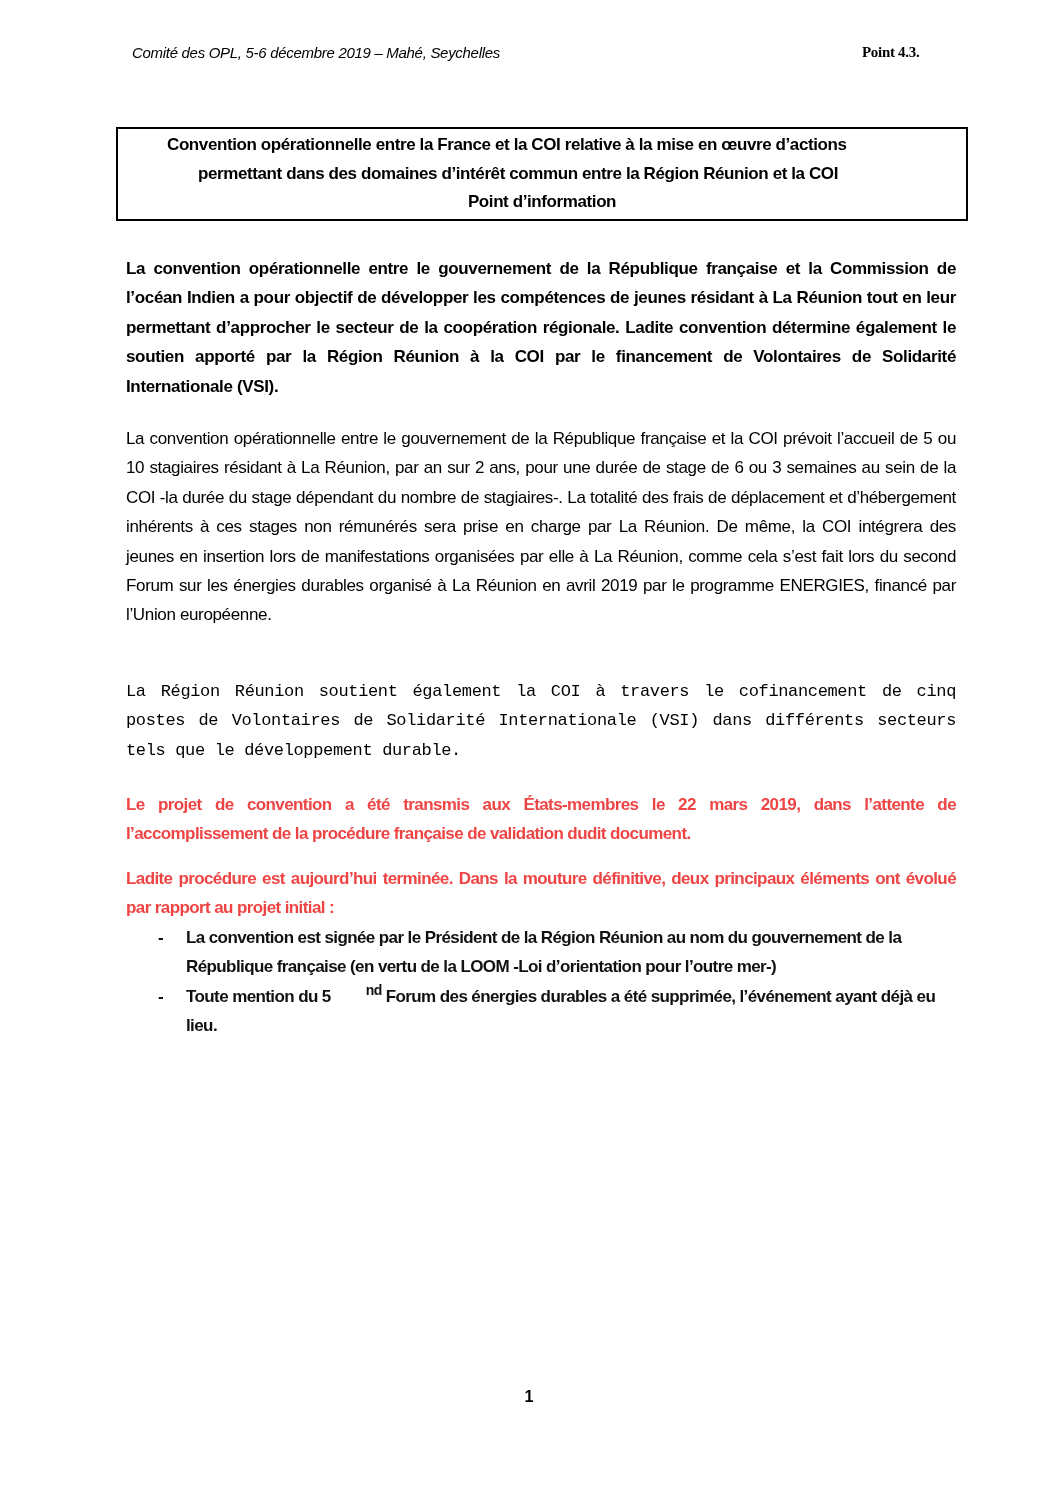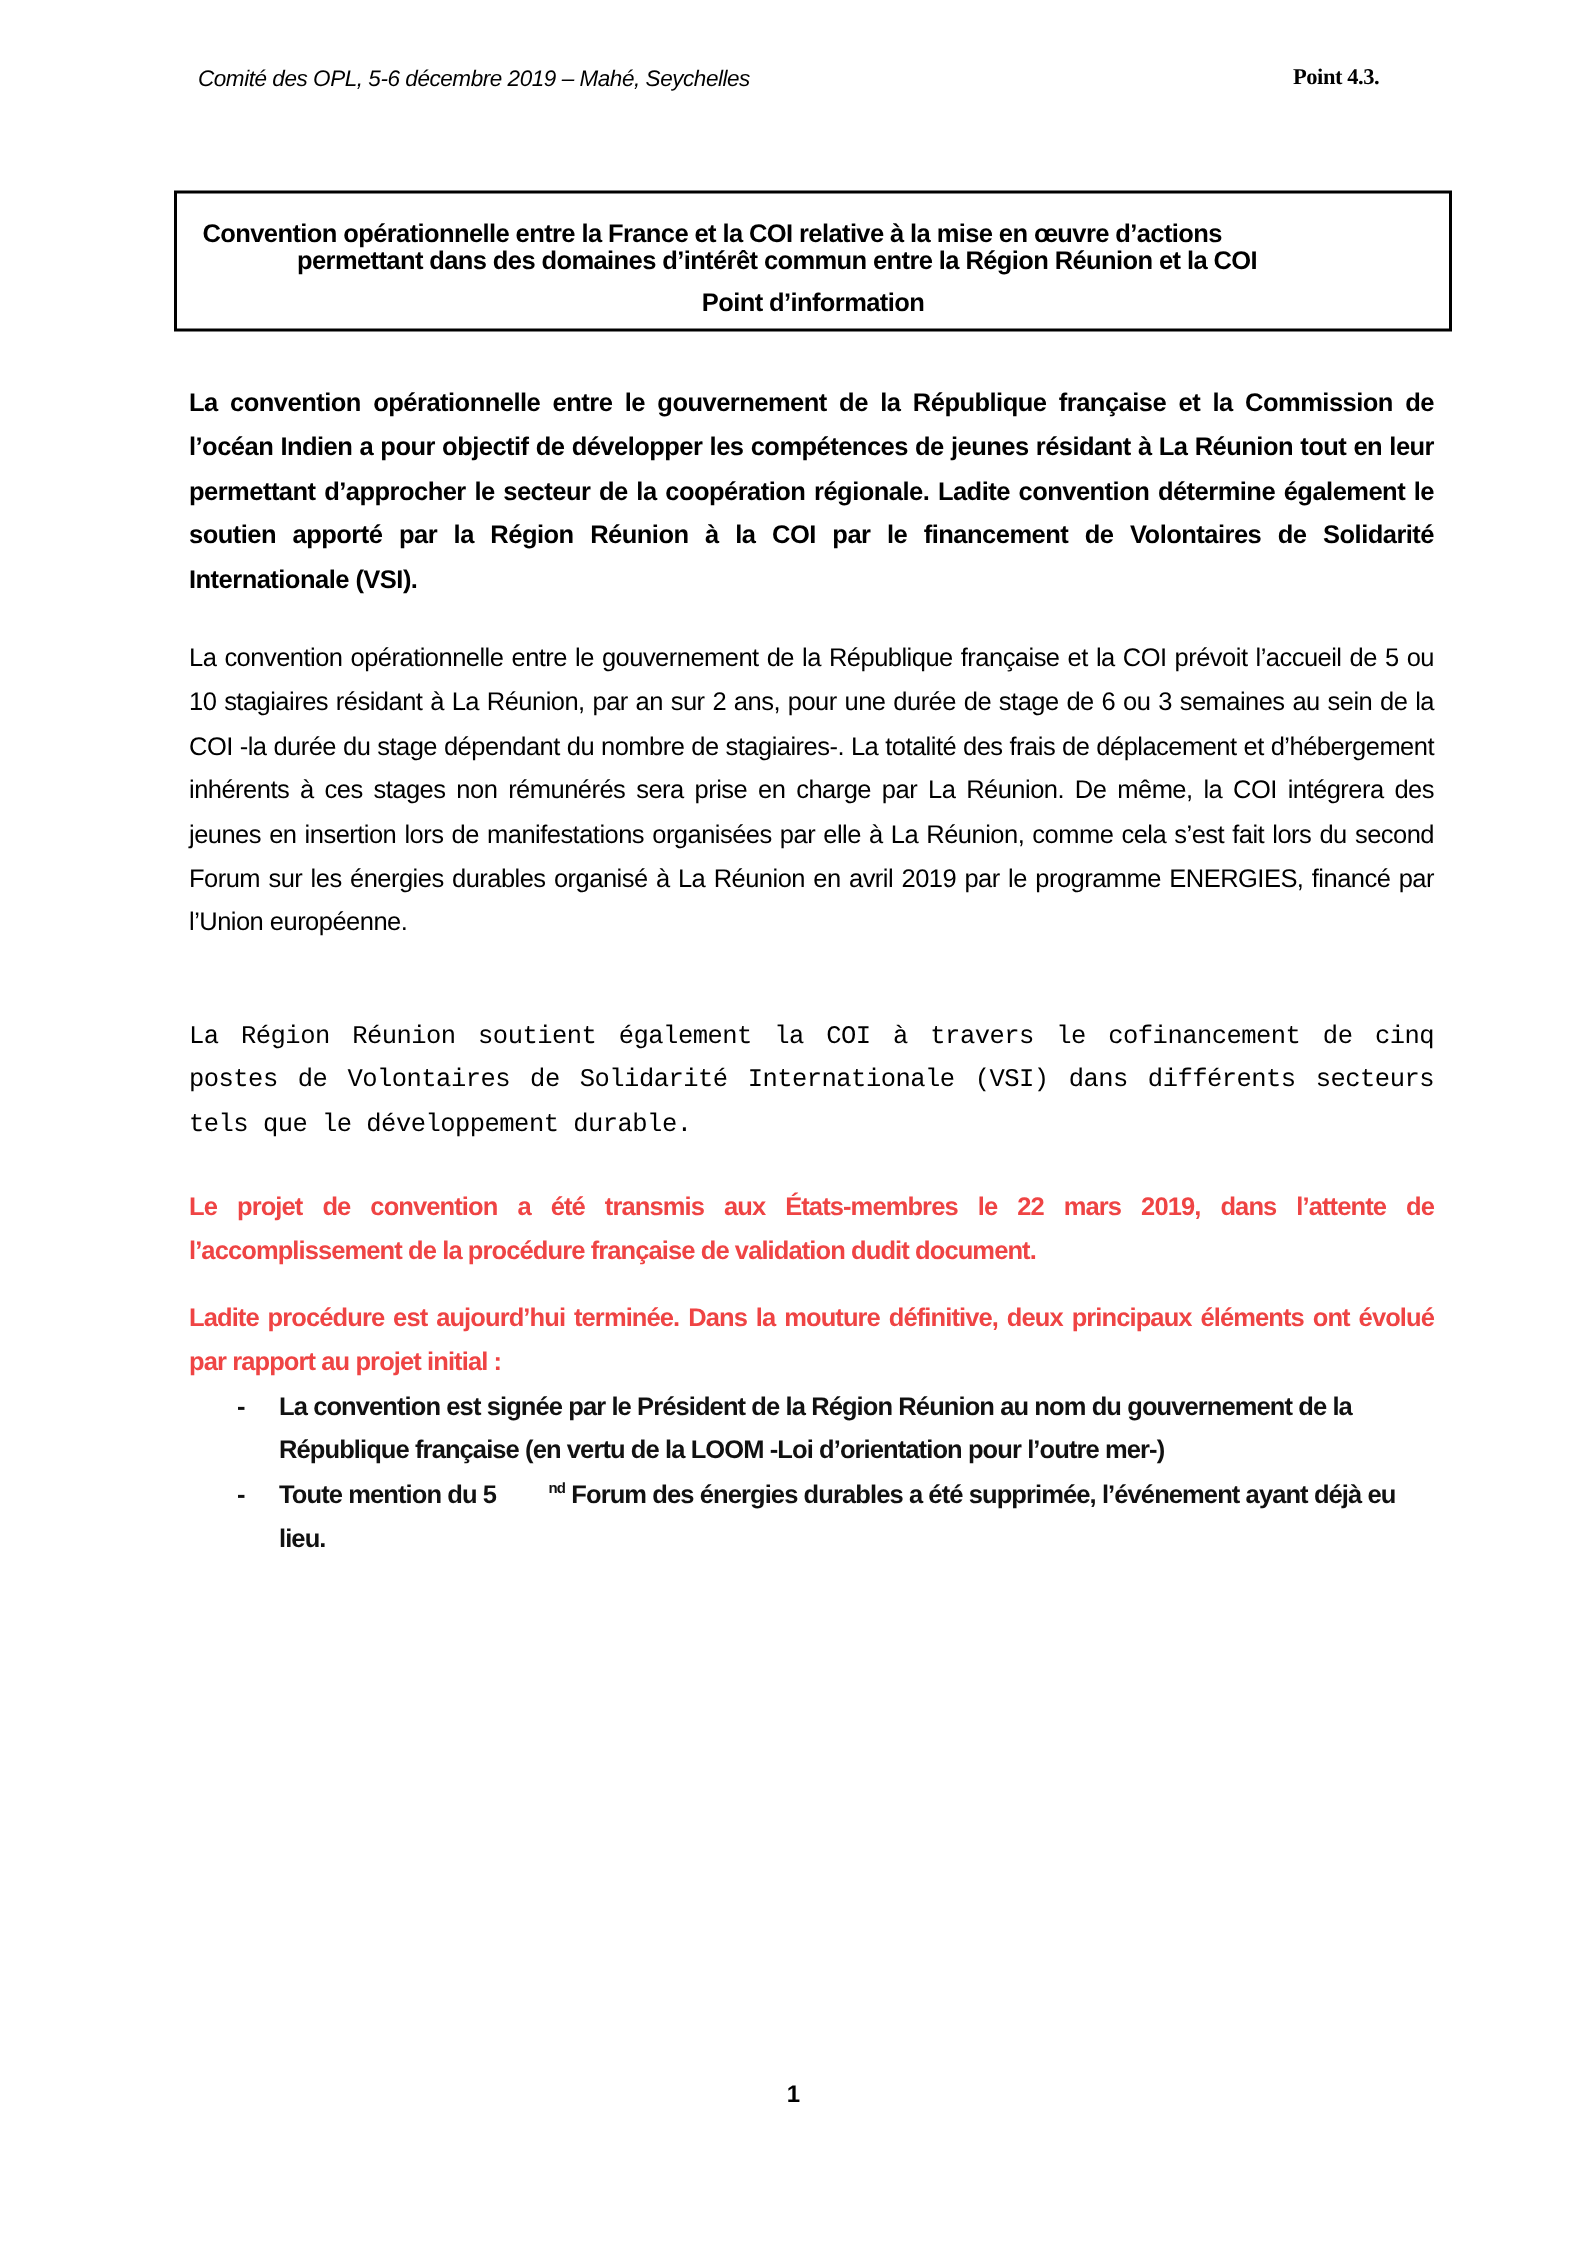--- a/index.html
+++ b/index.html
@@ -3,35 +3,35 @@
 <meta charset="utf-8">
 <style>
   html, body { margin: 0; padding: 0; background: #ffffff; }
   body { width: 1058px; height: 1497px; position: relative; overflow: hidden;
          font-family: "Liberation Sans", "DejaVu Sans", sans-serif; color: #000; }
   .header-left { position: absolute; left: 117px; top: 44px; font-size: 15px; font-style: italic; letter-spacing: -0.3px; margin-left: 15px; }
   .header-right { position: absolute; left: 862px; top: 44px; font-size: 15px; font-weight: bold; letter-spacing: -0.3px; font-family: Liberation Serif, serif; }
   .title-box { position: absolute; left: 116px; top: 127px; width: 848px; height: 90px;
                border: 2.5px solid #000; box-sizing: content-box; }
   .title-line { position: absolute; font-size: 17px; font-weight: bold; letter-spacing: -0.4px; white-space: nowrap; }
-  .t1 { left: 17px; top: 6px; margin-top: 11px; }
+  .t1 { left: 49px; top: 6px; }
   .t2 { left: 80px; top: 35px; }
   .t3 { left: 0; width: 100%; text-align: center; top: 63px; }
   .para { position: absolute; left: 126px; width: 830px; font-size: 17px; line-height: 29.4px; text-align: justify; letter-spacing: -0.35px; }
   .para.bold { font-weight: bold; }
   .para.medium { color: #ef4444; font-weight: bold; letter-spacing: -0.6px; }
   .p1 { top: 254px; }
   .p2 { top: 424px; font-weight: normal; }
   .p3 { top: 677px; font-family: Liberation Mono, monospace; }
   .p4 { top: 790px; }
   .p5 { top: 864px; }
   .bullets { position: absolute; left: 126px; top: 923px; width: 830px; margin: 0; padding: 0; list-style: none; }
   .bullets li { position: relative; padding-left: 60px; font-size: 17px; line-height: 29.4px; letter-spacing: -0.6px; font-weight: bold; color: #111; }
   .bullets li .dash { position: absolute; left: 32px; top: 0; }
-  sup { font-size: 10px; line-height: 0; vertical-align: 7px; padding-left: 35px; }
+  sup { font-size: 14px; line-height: 0; vertical-align: 7px; padding-left: 35px; }
   .page-number { position: absolute; left: 0; width: 1058px; text-align: center; top: 1388px; font-size: 16px; font-weight: bold; }
 </style>
 </head>
 <body>
 
 <div class="header-left">Comité des OPL, 5-6 décembre 2019 – Mahé, Seychelles</div>
 <div class="header-right">Point 4.3.</div>
 
 <div class="title-box">
   <div class="title-line t1">Convention opérationnelle entre la France et la COI relative à la mise en œuvre d’actions</div>

